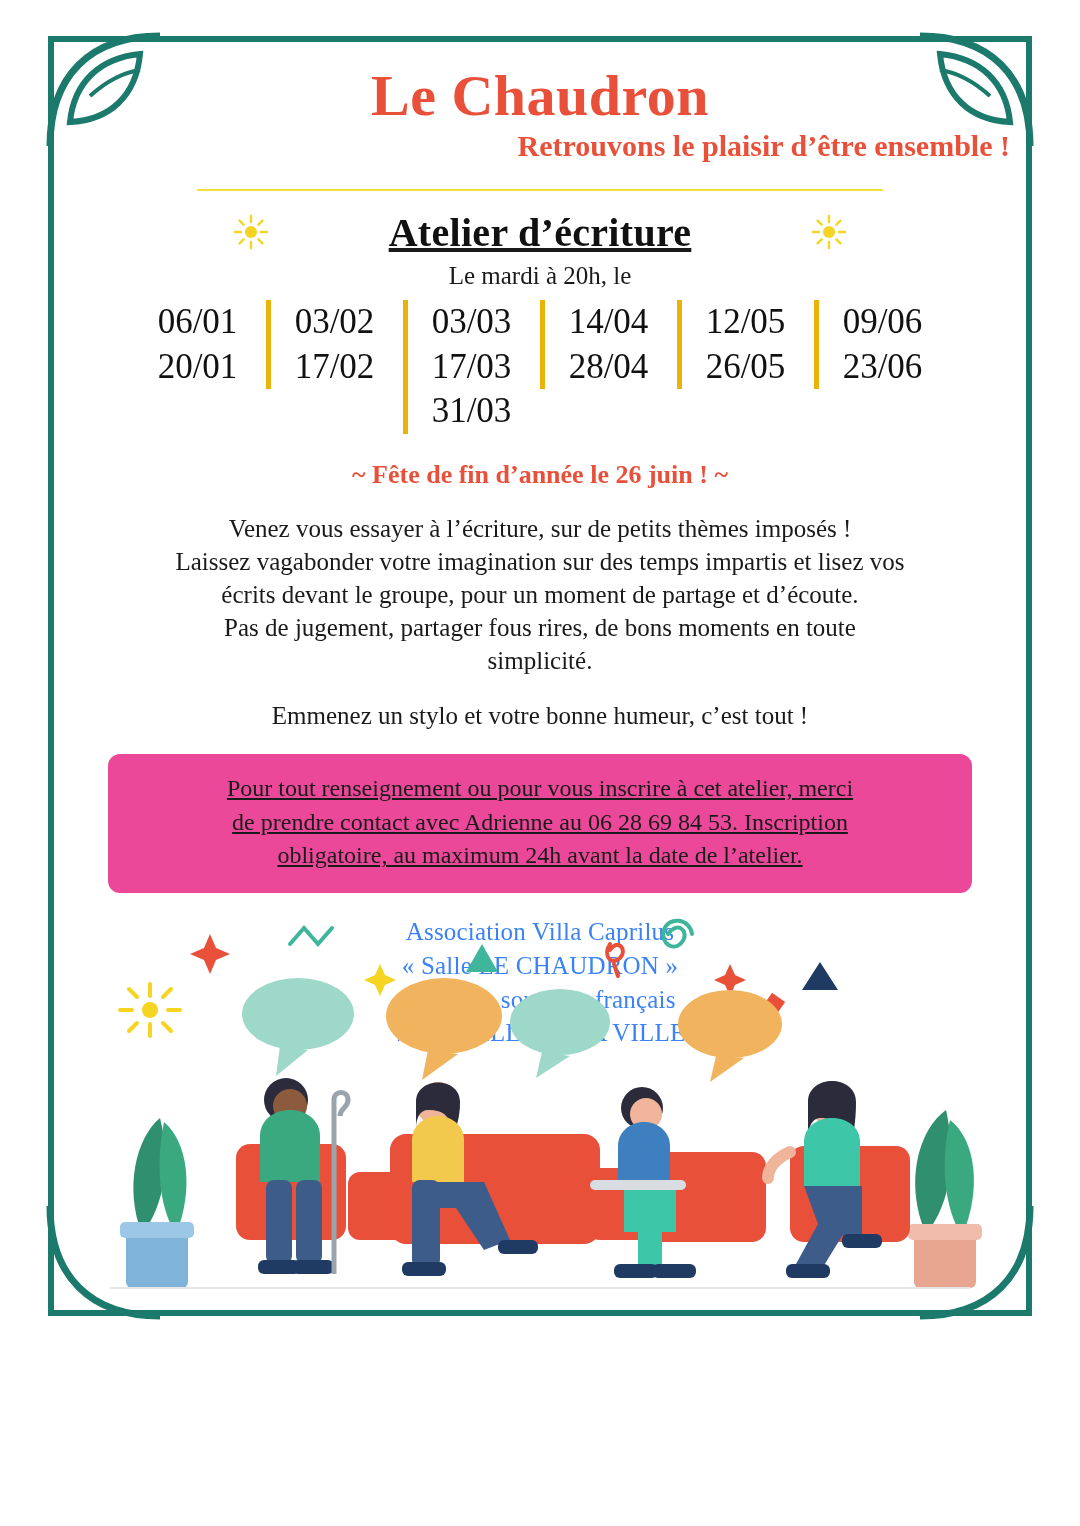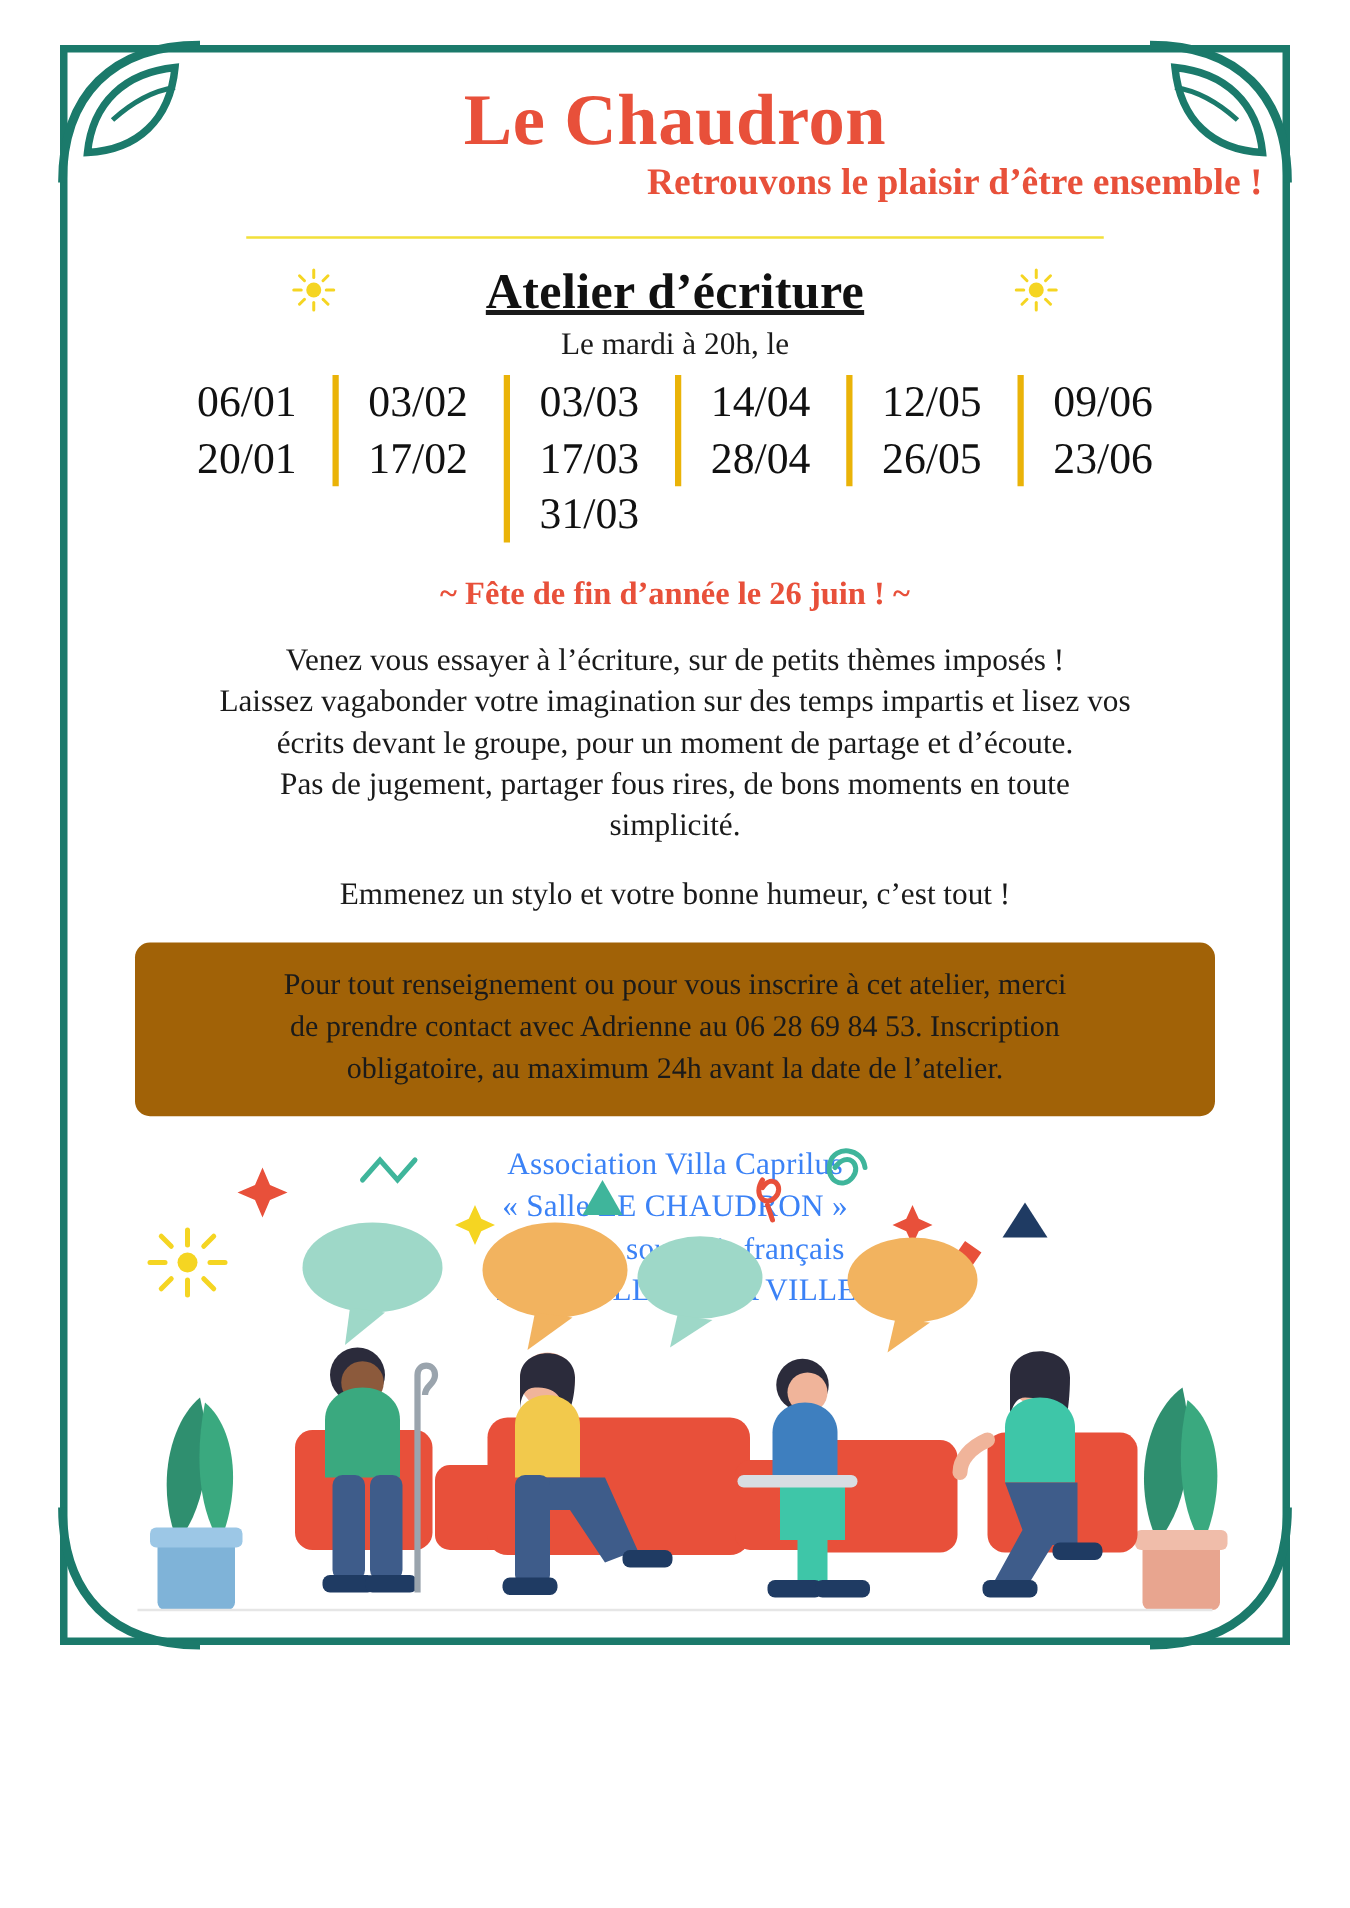--- a/index.html
+++ b/index.html
@@ -121,25 +121,26 @@
   }
   .desc{
     font-size:25px;
     line-height:1.32;
     margin:22px 44px 0 44px;
   }
   .desc p{margin:0;}
   .desc .last{margin-top:22px;}
   .pinkbox{
     margin:22px 38px 0 38px;
-    background:#a16207;
+    background:#ec4899;
     border-radius:12px;
     padding:18px 30px 20px 30px;
     font-size:24px;
     line-height:1.4;
+    text-decoration:underline;
   }
   .pinkbox p{margin:0;}
   .address{
     margin-top:22px;
     color:#3b82f6;
     font-weight:normal;
     font-size:25px;
     line-height:1.35;
     letter-spacing:0.2px;
   }

